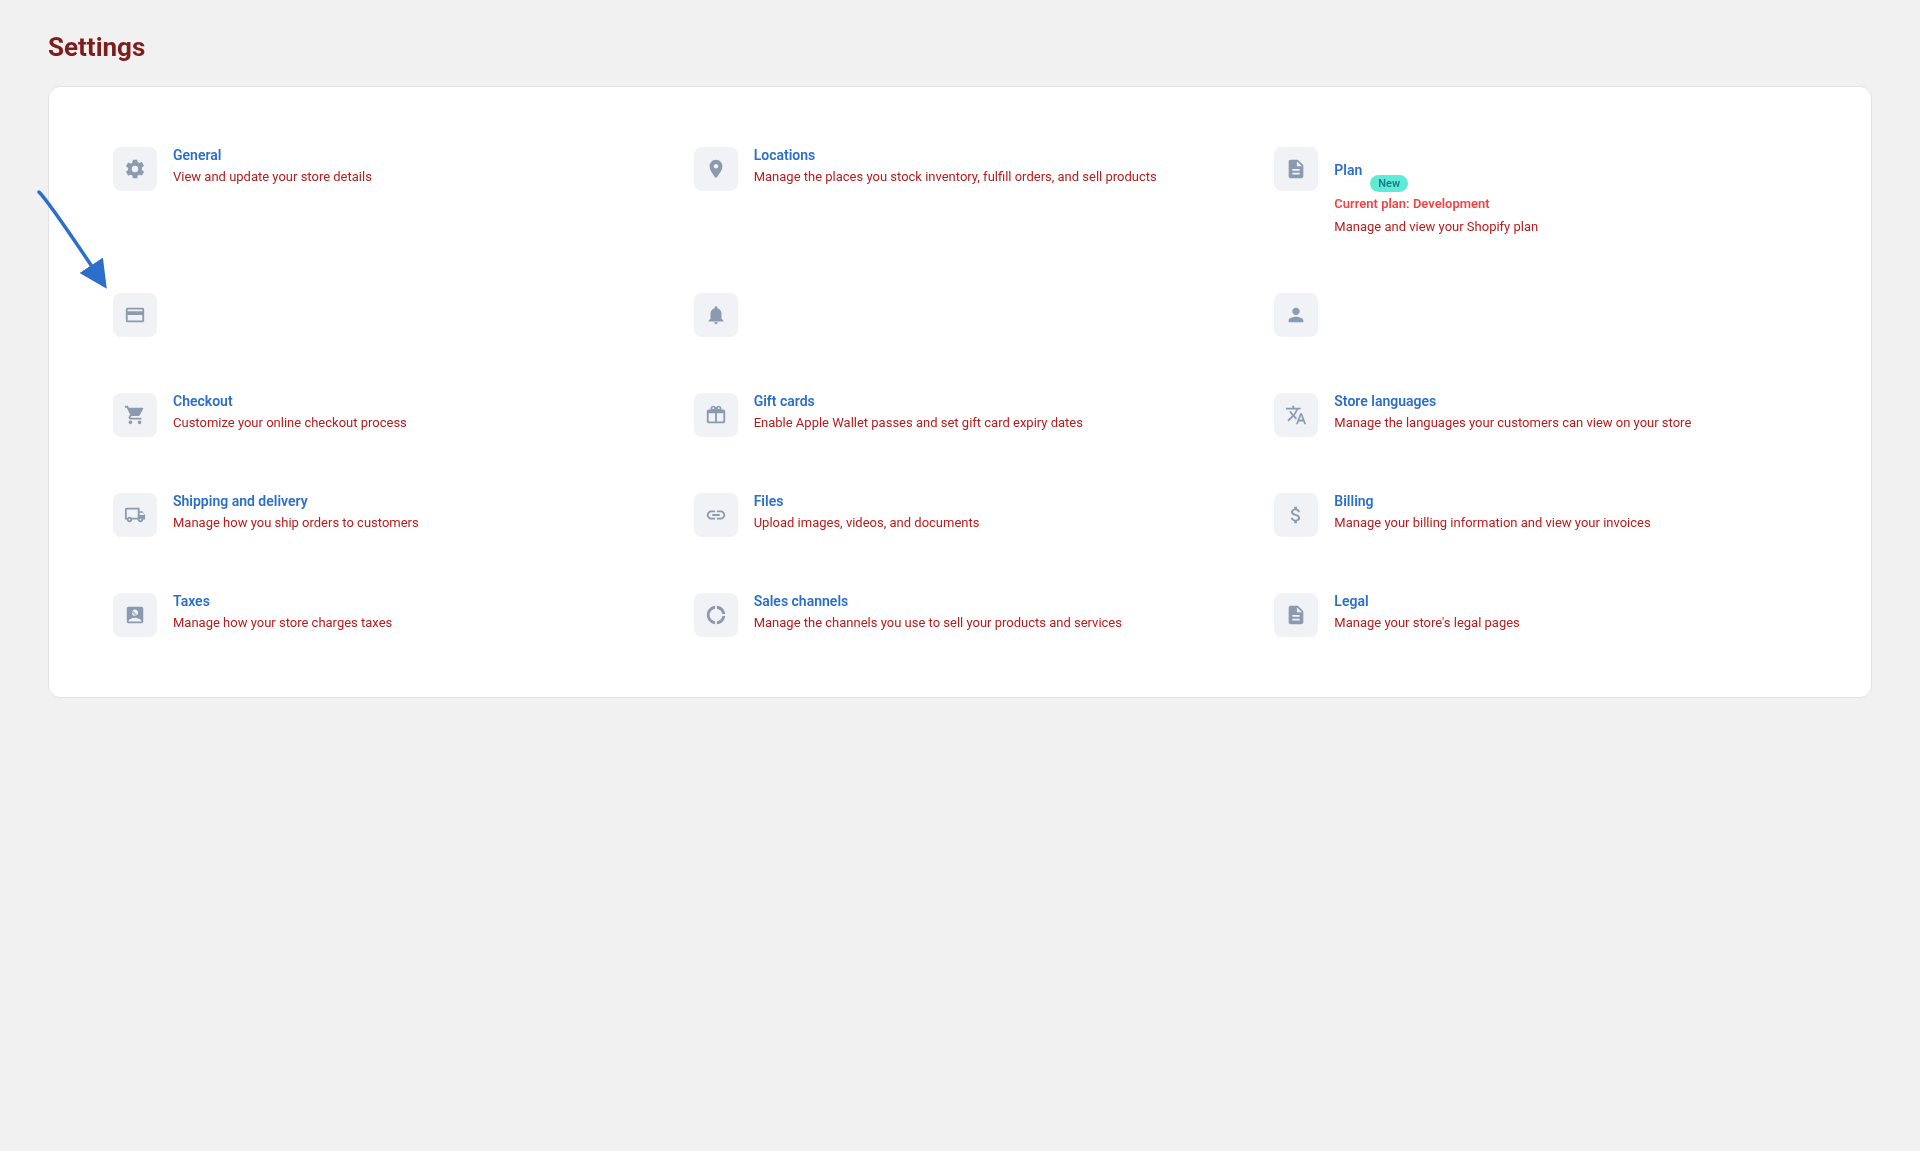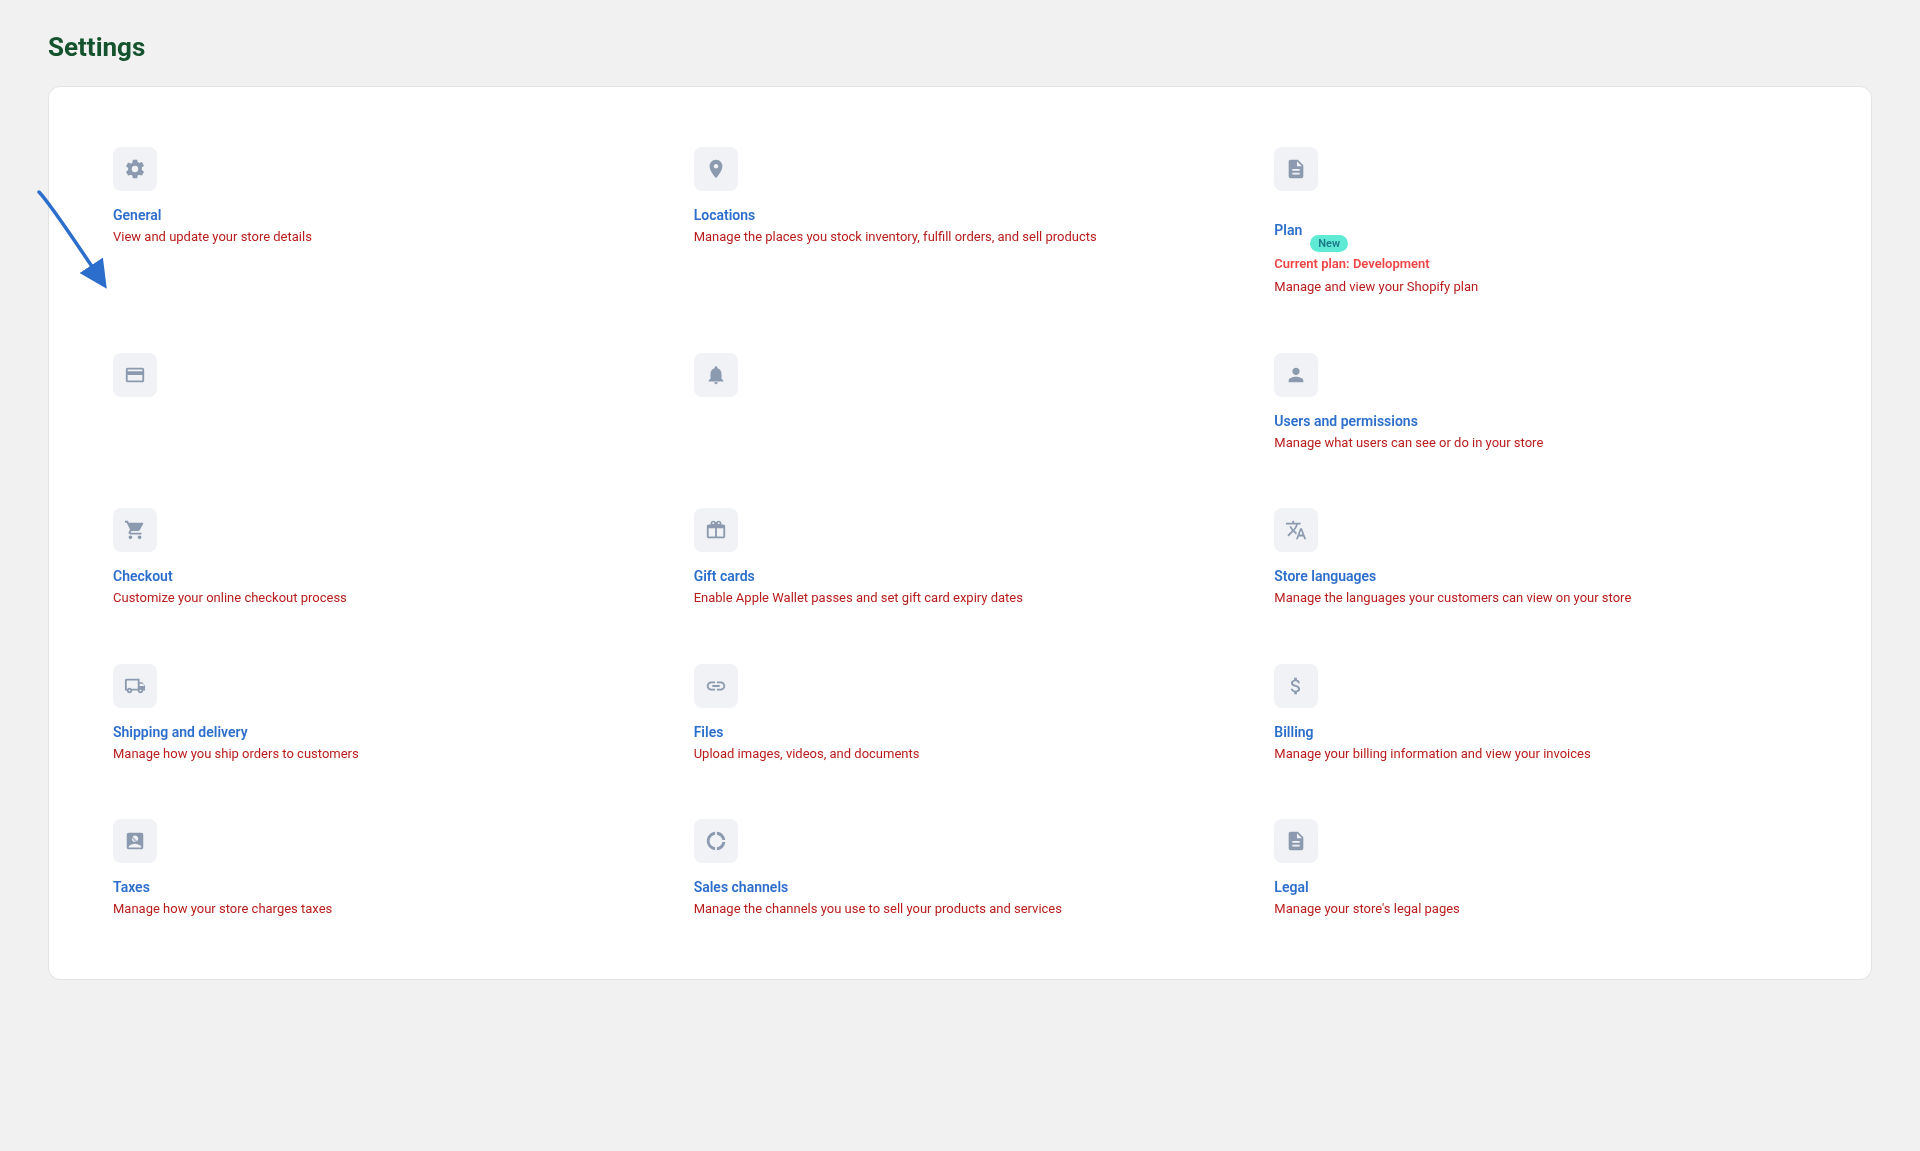--- a/index.html
+++ b/index.html
@@ -7,21 +7,21 @@
     body {
       background: #f1f1f1;
       font-family: -apple-system, BlinkMacSystemFont, 'Segoe UI', Roboto, sans-serif;
       min-height: 1151px;
       padding: 32px 48px;
     }
 
     .page-title {
       font-size: 26px;
       font-weight: 700;
-      color: #14532d;
+      color: #7f1d1d;
       margin-bottom: 24px;
     }
 
     .settings-card {
       background: #fff;
       border-radius: 12px;
       border: 1px solid #e3e3e3;
       padding: 32px 40px;
       position: relative;
     }
@@ -34,21 +34,20 @@
 
     .settings-item {
       display: flex;
       align-items: flex-start;
       gap: 16px;
       padding: 28px 24px;
       cursor: pointer;
       border-radius: 8px;
       transition: background 0.15s;
       text-decoration: none;
-      flex-direction: column;
     }
 
     .icon-wrap {
       width: 44px;
       height: 44px;
       background: #f0f2f5;
       border-radius: 8px;
       display: flex;
       align-items: center;
       justify-content: center;
@@ -186,28 +185,20 @@
             <path d="M12 22c1.1 0 2-.9 2-2h-4c0 1.1.9 2 2 2zm6-6v-5c0-3.07-1.64-5.64-4.5-6.32V4c0-.83-.67-1.5-1.5-1.5s-1.5.67-1.5 1.5v.68C7.63 5.36 6 7.92 6 11v5l-2 2v1h16v-1l-2-2z"></path>
           </svg>
     </div>
   </a>
       <a class="settings-item" href="#">
     <div class="icon-wrap">
       <svg viewBox="0 0 24 24" fill="#8c9aaf">
             <path d="M12 12c2.21 0 4-1.79 4-4s-1.79-4-4-4-4 1.79-4 4 1.79 4 4 4zm0 2c-2.67 0-8 1.34-8 4v2h16v-2c0-2.66-5.33-4-8-4z"></path>
           </svg>
     </div>
-    <div class="item-text">
-      <span class="item-title">
-        Users and permissions
-        
-      </span>
-
-      <span class="item-subtitle">Manage what users can see or do in your store</span>
-    </div>
   </a>
       <a class="settings-item" href="#">
     <div class="icon-wrap">
       <svg viewBox="0 0 24 24" fill="#8c9aaf">
             <path d="M7 18c-1.1 0-1.99.9-1.99 2S5.9 22 7 22s2-.9 2-2-.9-2-2-2zM1 2v2h2l3.6 7.59-1.35 2.45c-.16.28-.25.61-.25.96C5 16.1 6.1 17 7.5 17H19v-2H7.42c-.14 0-.25-.11-.25-.25l.03-.12.9-1.63H15.5c.75 0 1.41-.41 1.75-1.03l3.58-6.49A1 1 0 0 0 20 4H5.21l-.94-2H1zm16 16c-1.1 0-1.99.9-1.99 2s.89 2 1.99 2 2-.9 2-2-.9-2-2-2z"></path>
           </svg>
     </div>
     <div class="item-text">
       <span class="item-title">
         Checkout

